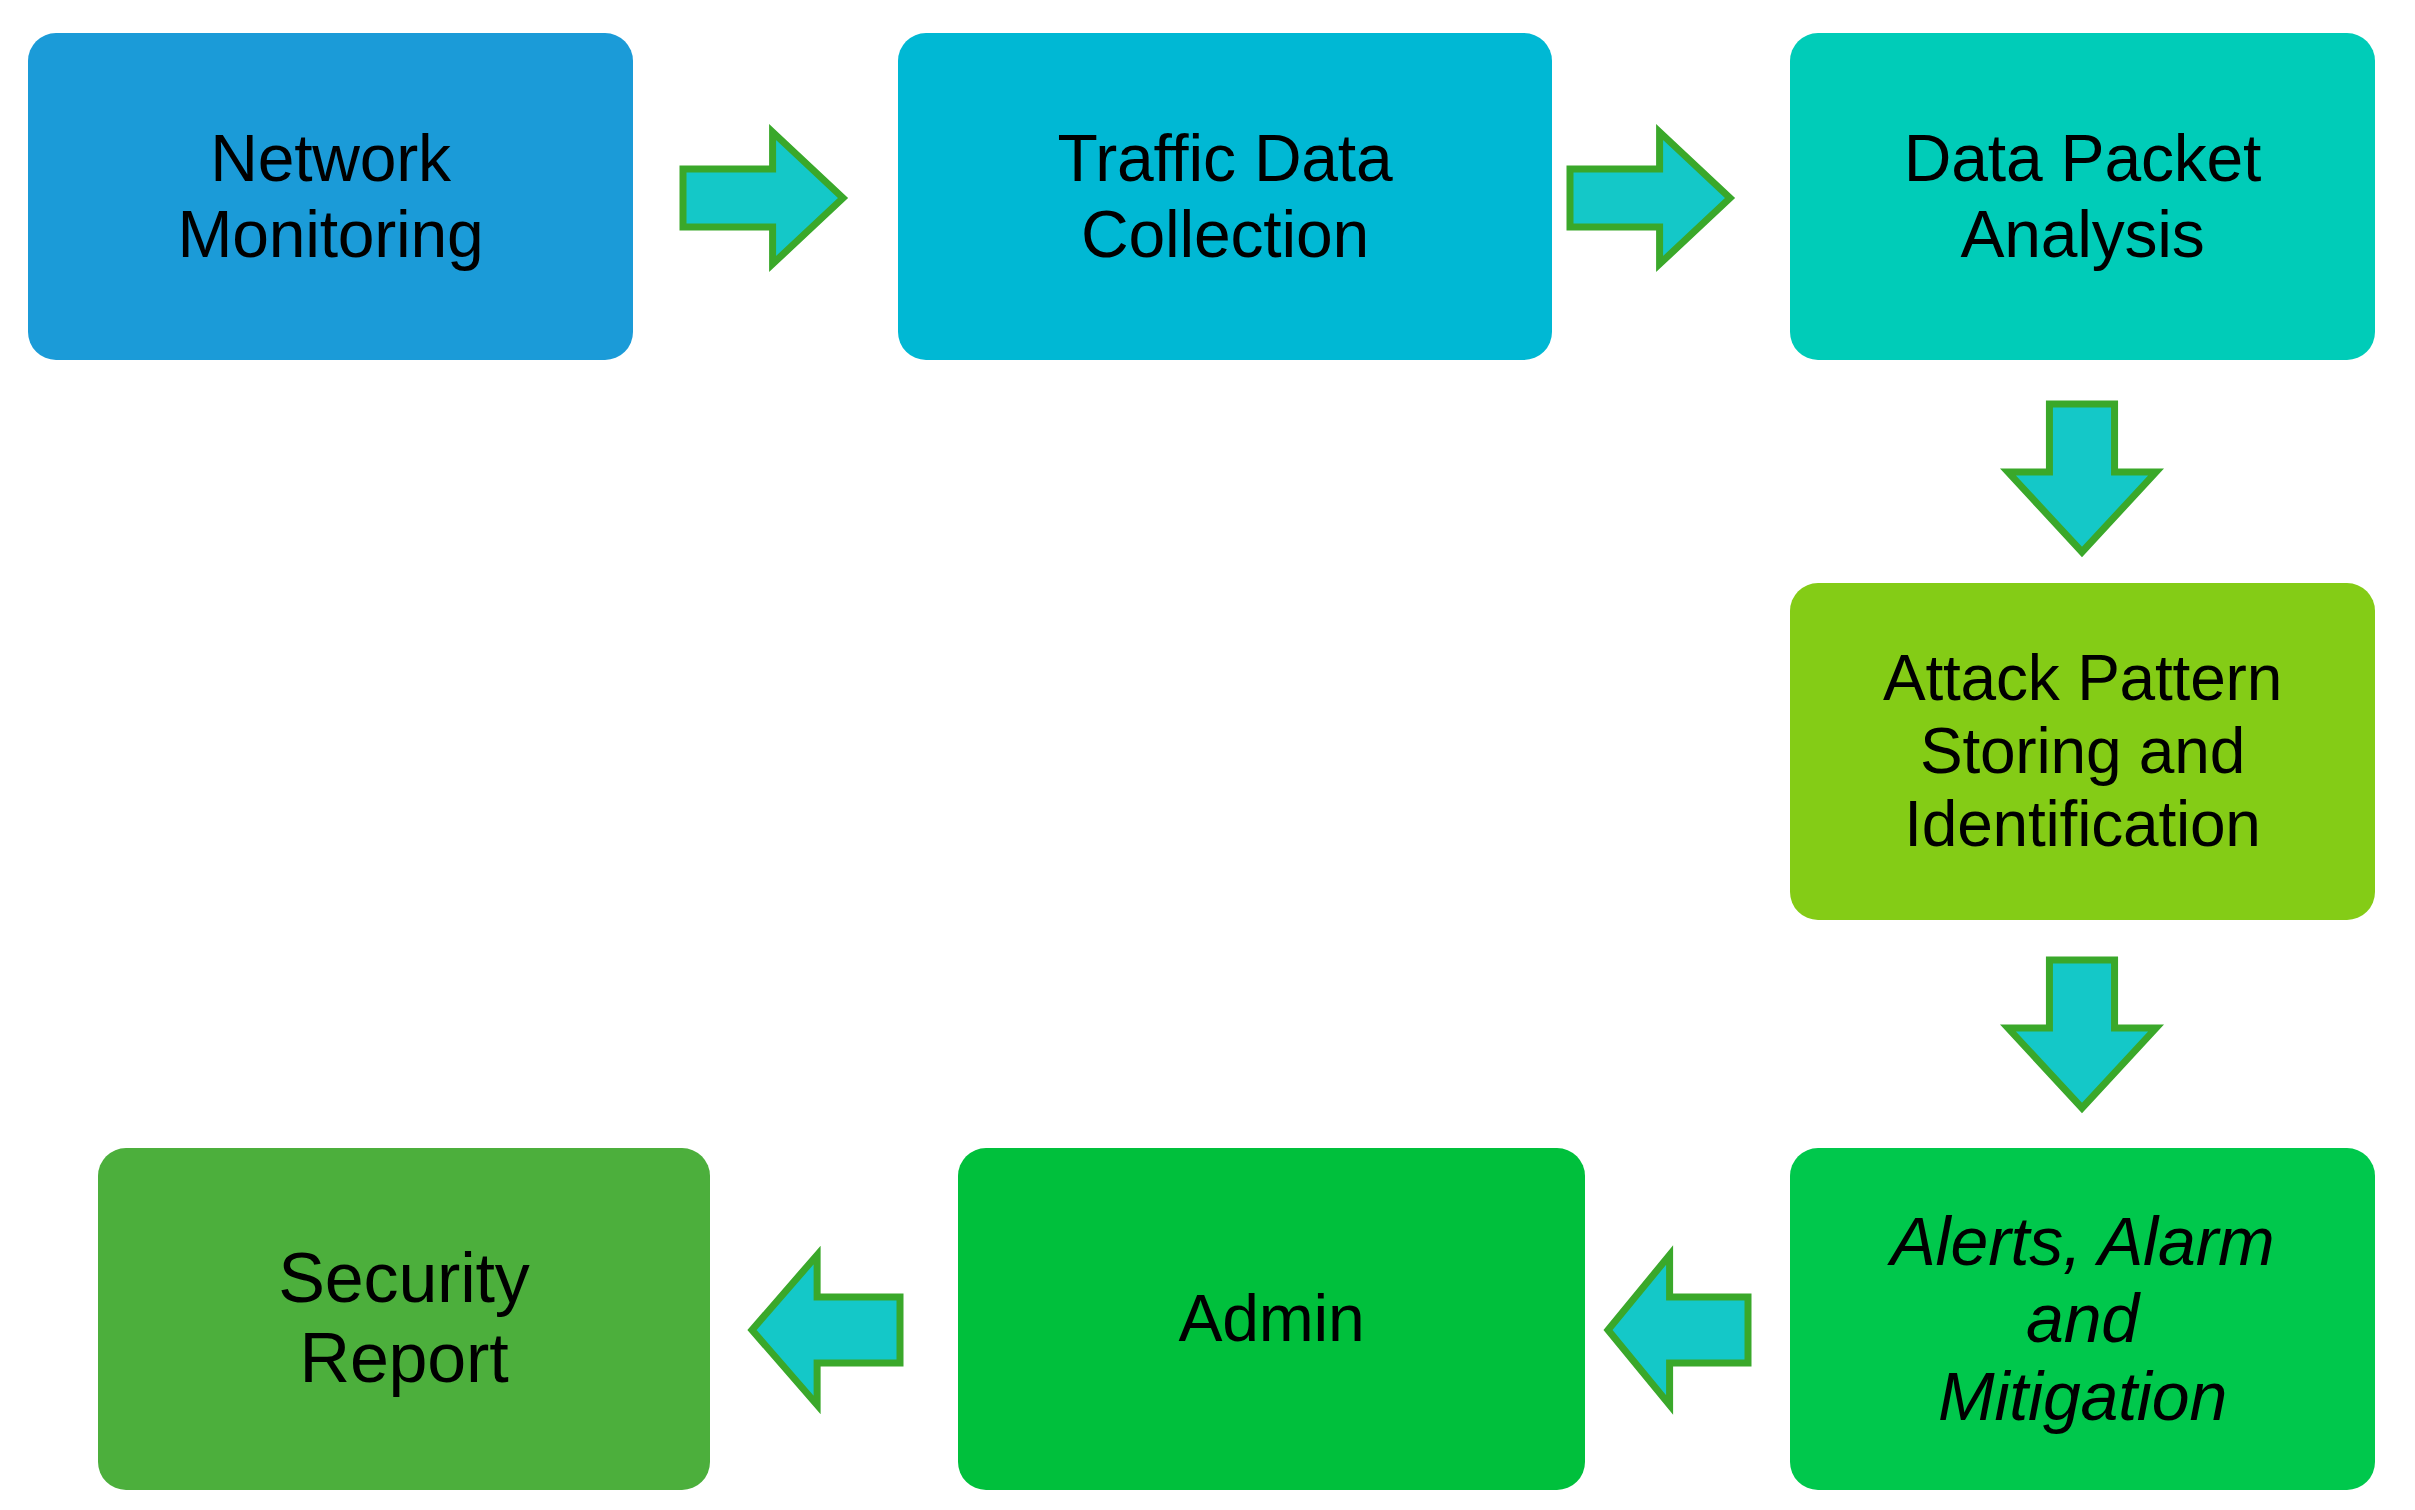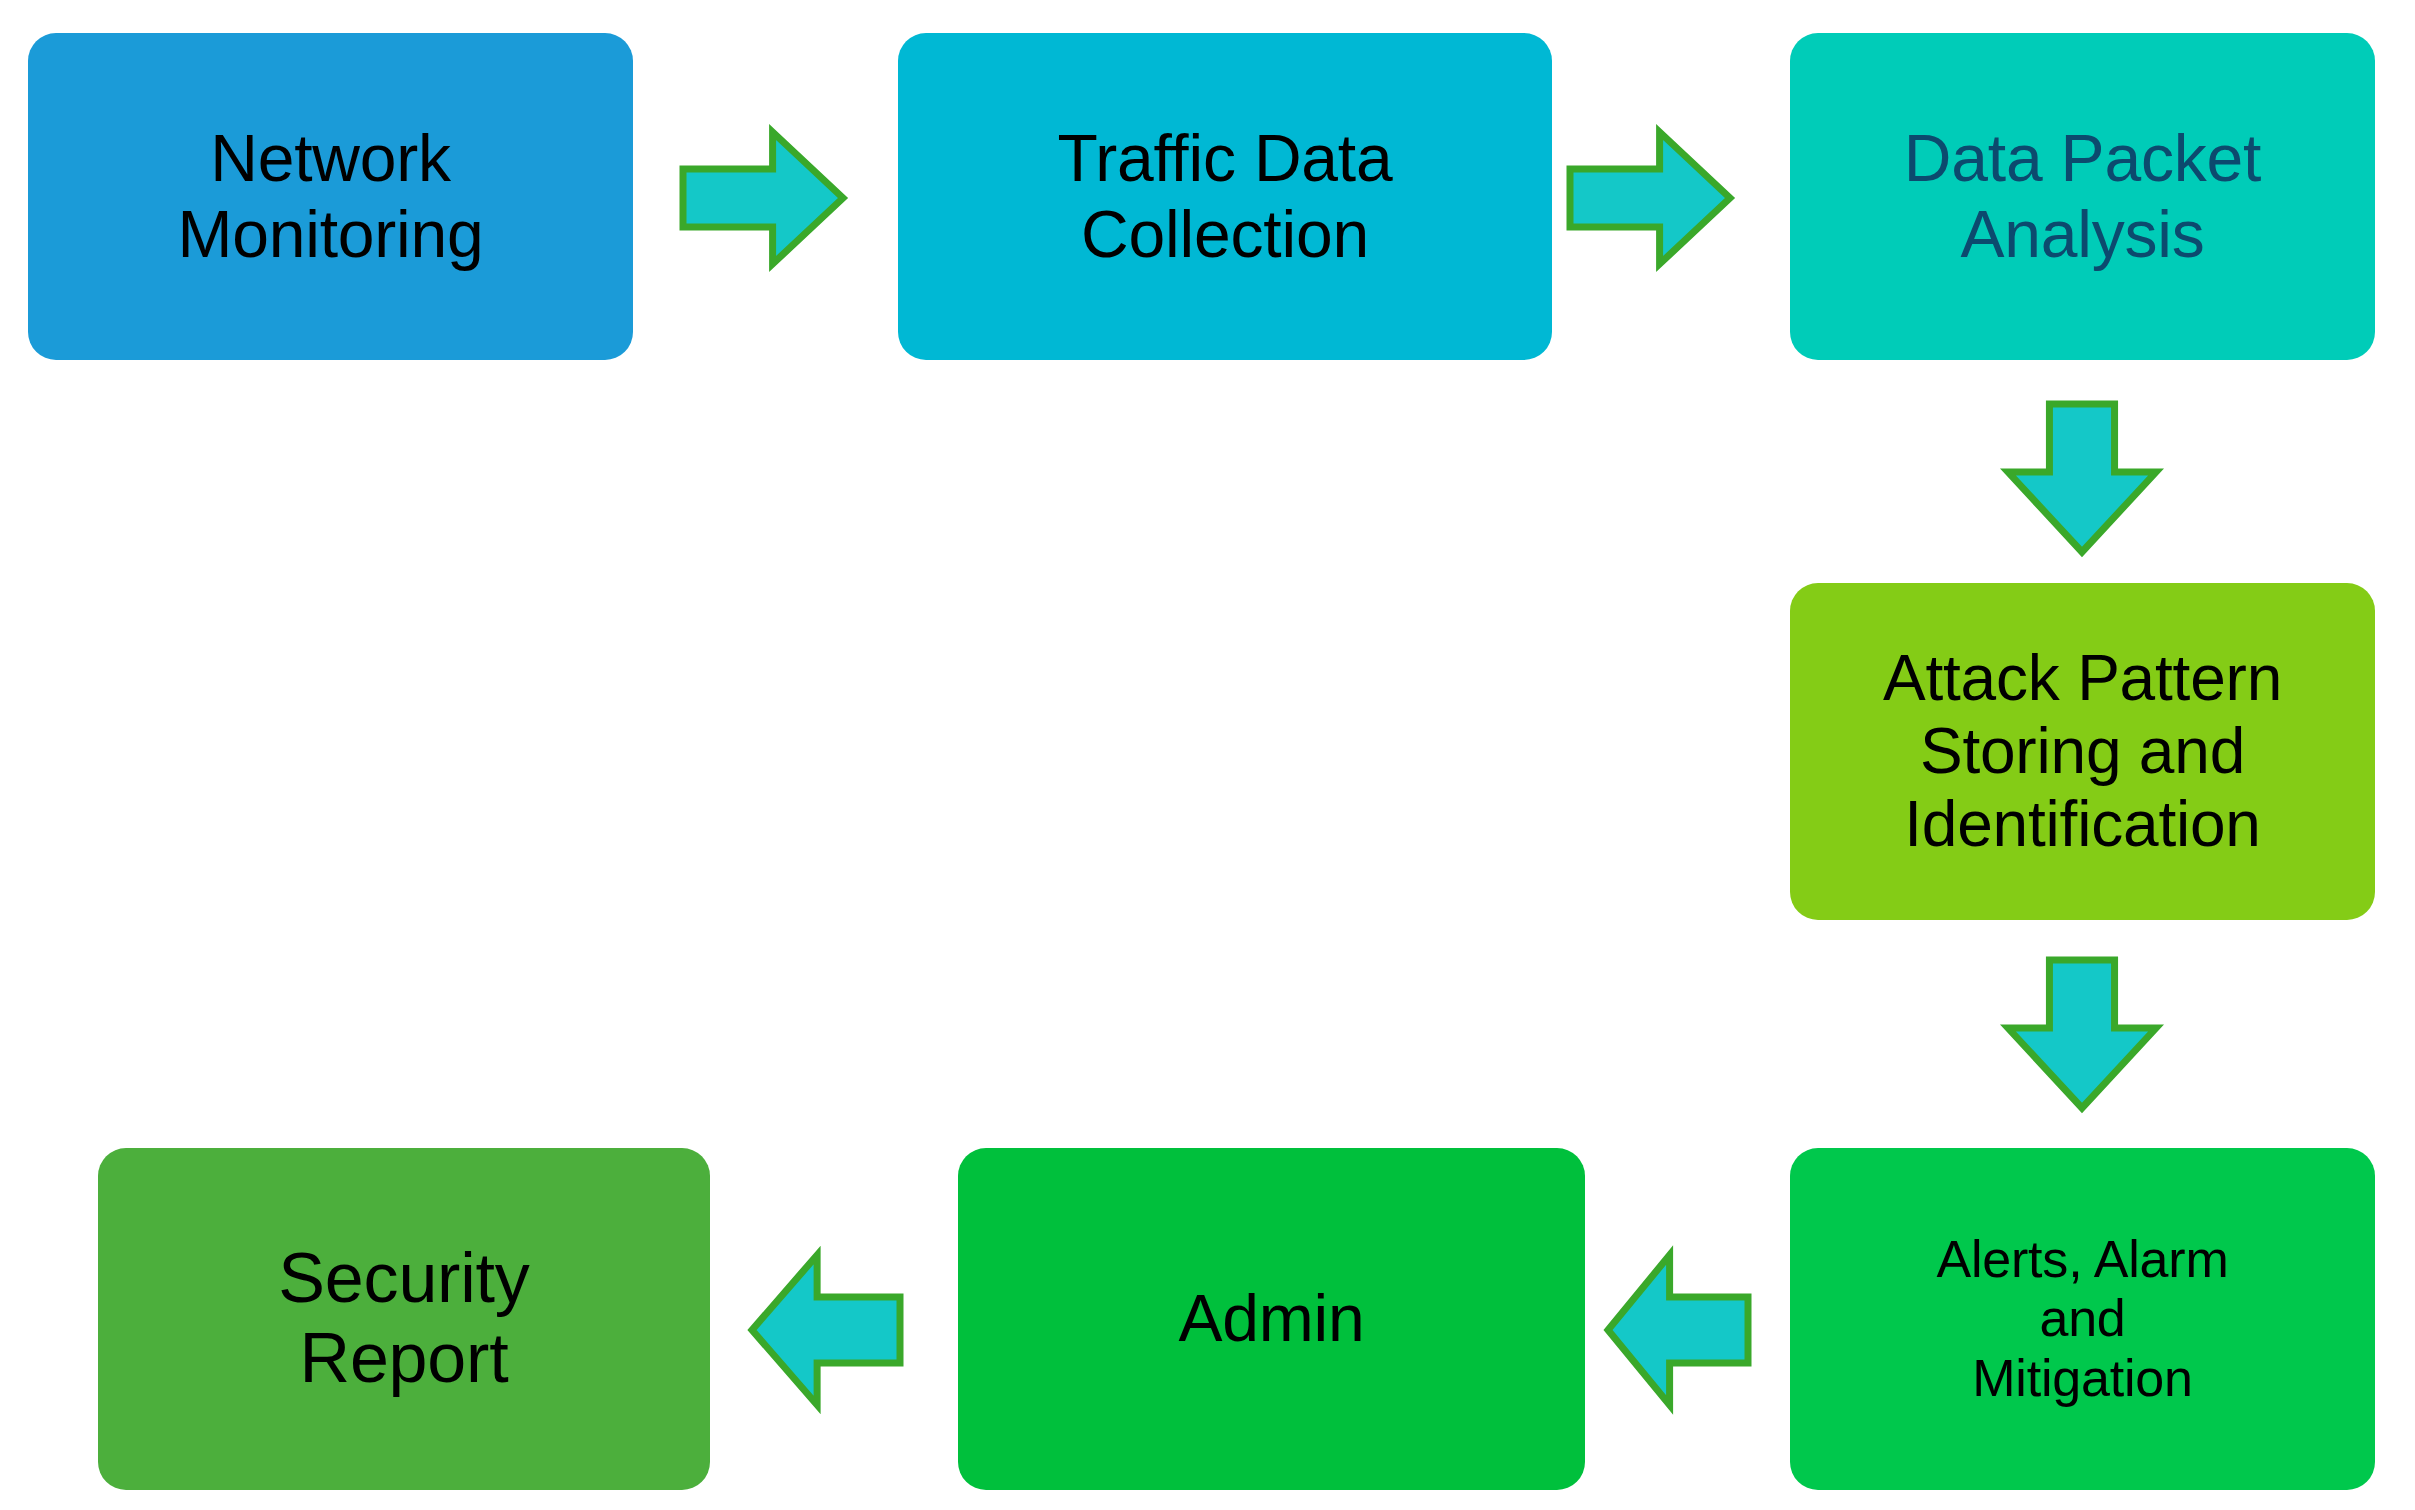--- a/index.html
+++ b/index.html
@@ -41,26 +41,26 @@
   }
 </style>
 </head>
 <body>
 
 <div id="canvas" style="background: rgb(255, 255, 255);">
     <div class="node" style="left: 28px; top: 33px; width: 605px; height: 327px; background: rgb(27, 155, 216); color: rgb(0, 0, 0);"><span style="font-size: 66px;">Network
 Monitoring</span></div>
     <div class="node" style="left: 898px; top: 33px; width: 654px; height: 327px; background: rgb(0, 184, 212); color: rgb(0, 0, 0);"><span style="font-size: 66px;">Traffic Data
 Collection</span></div>
-    <div class="node" style="left: 1790px; top: 33px; width: 585px; height: 327px; background: rgb(0, 204, 184); color: #0c4a6e;"><span style="font-size: 66px;">Data Packet
+    <div class="node" style="left: 1790px; top: 33px; width: 585px; height: 327px; background: rgb(0, 204, 184); color: #000000;"><span style="font-size: 66px;">Data Packet
 Analysis</span></div>
     <div class="node" style="left: 1790px; top: 583px; width: 585px; height: 337px; background: #84cc16; color: rgb(0, 0, 0);"><span style="font-size: 64px;">Attack Pattern
 Storing and
 Identification</span></div>
-    <div class="node" style="left: 1790px; top: 1148px; width: 585px; height: 342px; background: rgb(0, 200, 76); color: rgb(0, 0, 0);"><span style="font-size: 52px;">Alerts, Alarm
+    <div class="node" style="left: 1790px; top: 1148px; width: 585px; height: 342px; background: rgb(0, 200, 76); color: rgb(0, 0, 0);"><span style="font-size: 68px; font-style: italic;">Alerts, Alarm
 and
 Mitigation</span></div>
     <div class="node" style="left: 958px; top: 1148px; width: 627px; height: 342px; background: rgb(0, 192, 60); color: rgb(0, 0, 0);"><span style="font-size: 66px;">Admin</span></div>
     <div class="node" style="left: 98px; top: 1148px; width: 612px; height: 342px; background: rgb(76, 175, 60); color: rgb(0, 0, 0);"><span style="font-size: 70px;">Security
 Report</span></div>
     <div class="arrow" style="left: 683px; top: 132px; width: 160px; height: 132px;">
       <svg viewBox="0 0 100 100" preserveAspectRatio="none">
         <polygon points="0,28 56,28 56,0 100,50 56,100 56,72 0,72" fill="#14C8C8" stroke="#3AA82A" stroke-width="7" stroke-linejoin="miter" vector-effect="non-scaling-stroke"></polygon>
       </svg>
     </div>

